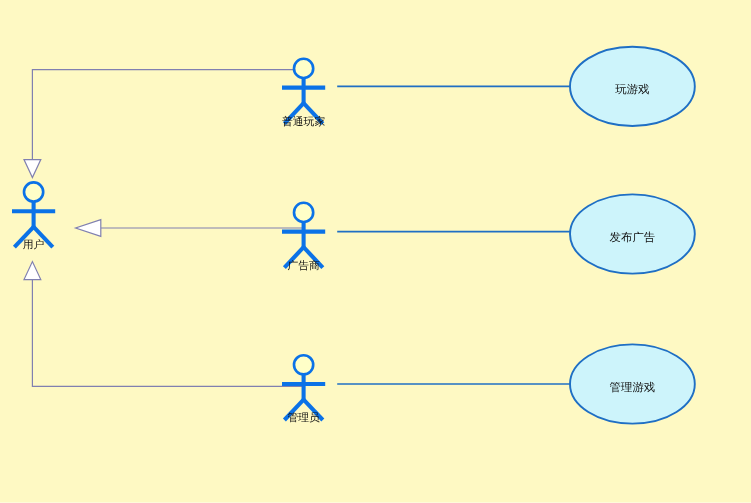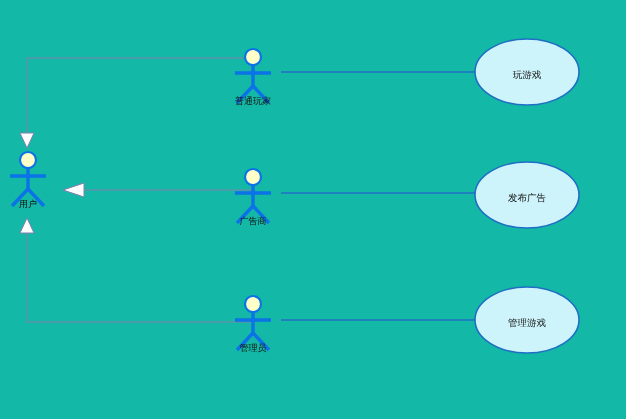--- a/index.html
+++ b/index.html
@@ -7,21 +7,21 @@
     padding: 0;
     background: #ffffff;
   }
   body {
     font-family: "DejaVu Sans", "Liberation Sans", sans-serif;
   }
   #diagram-canvas {
     position: relative;
     width: 626px;
     height: 419px;
-    background: #14b8a6;
+    background: #fef9c3;
     overflow: hidden;
   }
   #diagram-svg {
     position: absolute;
     left: 0;
     top: 0;
     width: 626px;
     height: 419px;
   }
   .actor-label, .usecase-label {

